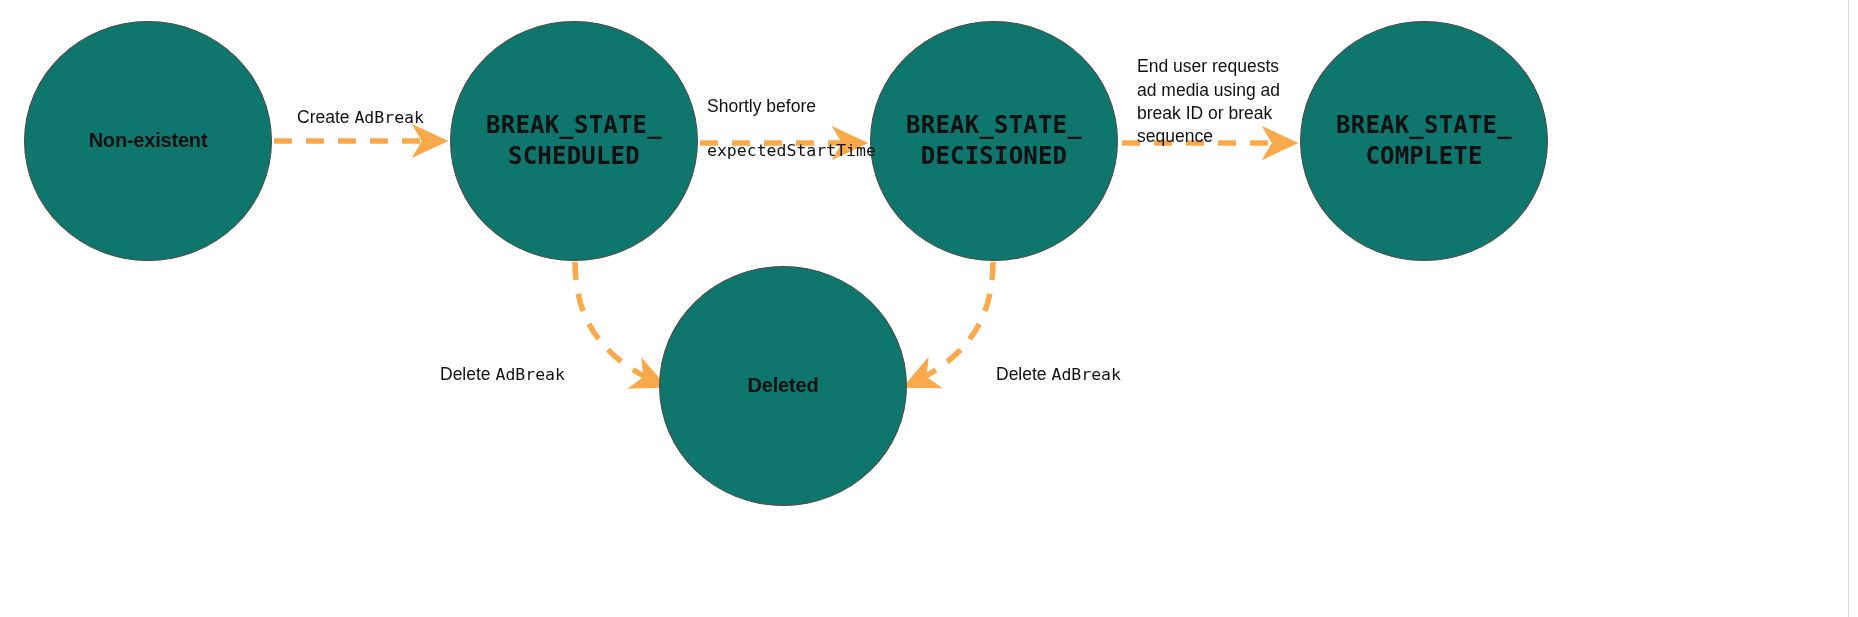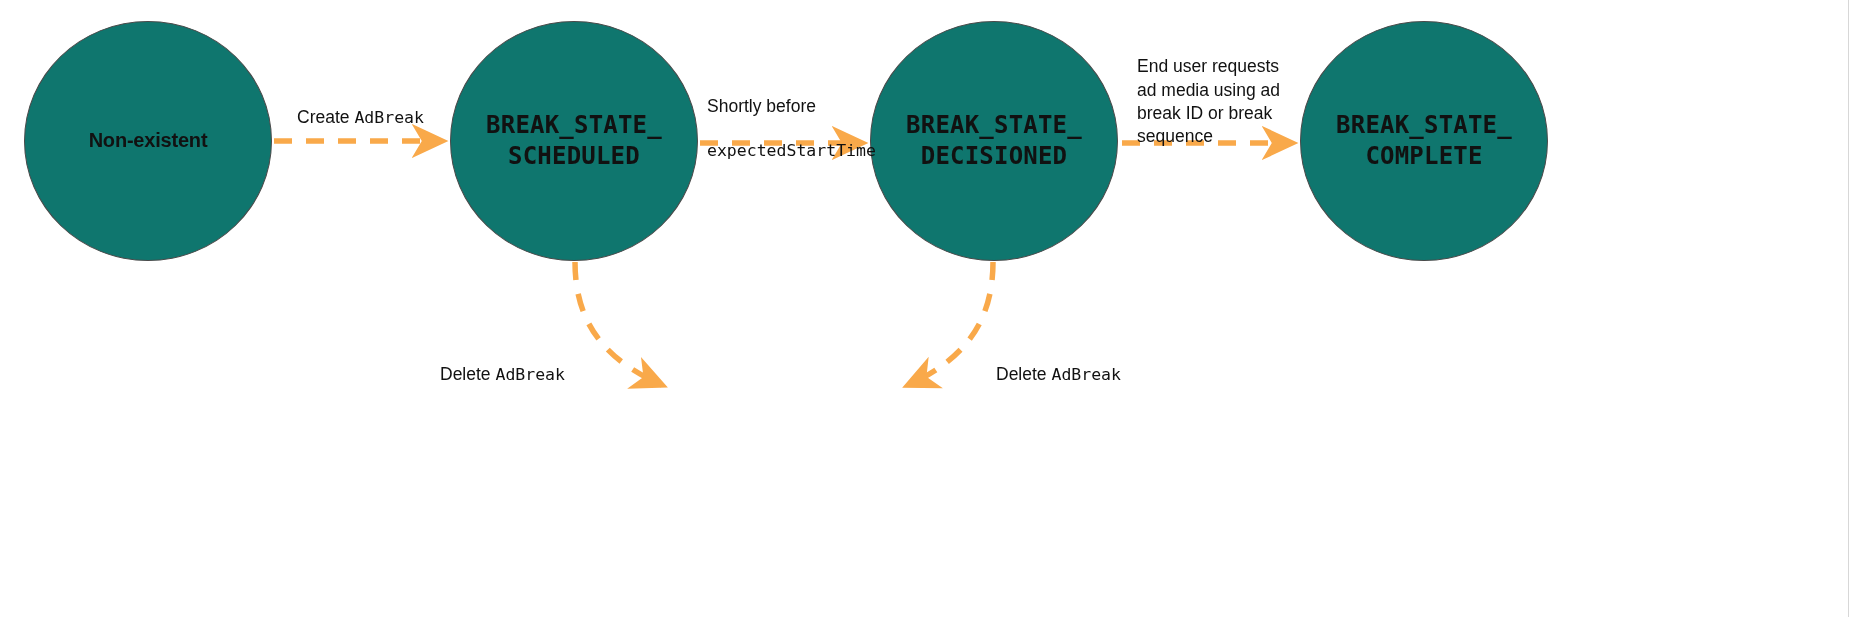--- a/index.html
+++ b/index.html
@@ -113,20 +113,23 @@
   <div class="node" style="left:870px; top:21px; width:248px; height:240px;">
     <span class="node-label mono">BREAK_STATE_
 DECISIONED</span>
   </div>
 
   <div class="node" style="left:1300px; top:21px; width:248px; height:240px;">
     <span class="node-label mono">BREAK_STATE_
 COMPLETE</span>
   </div>
 
+  <div class="node" style="left:659px; top:266px; width:248px; height:240px;">
+    <span class="node-label sans">Deleted</span>
+  </div>
 
   <div class="edge-label" style="left:297px; top:85px;text-align:right;">
     <span class="mixed-sans">Create </span><span class="mixed-mono">AdBreak</span>
   </div>
 
   <div class="edge-label sans" style="left:1137px; top:32px;">
     <span>End user requests
 ad media using ad
 break ID or break
 sequence</span>

